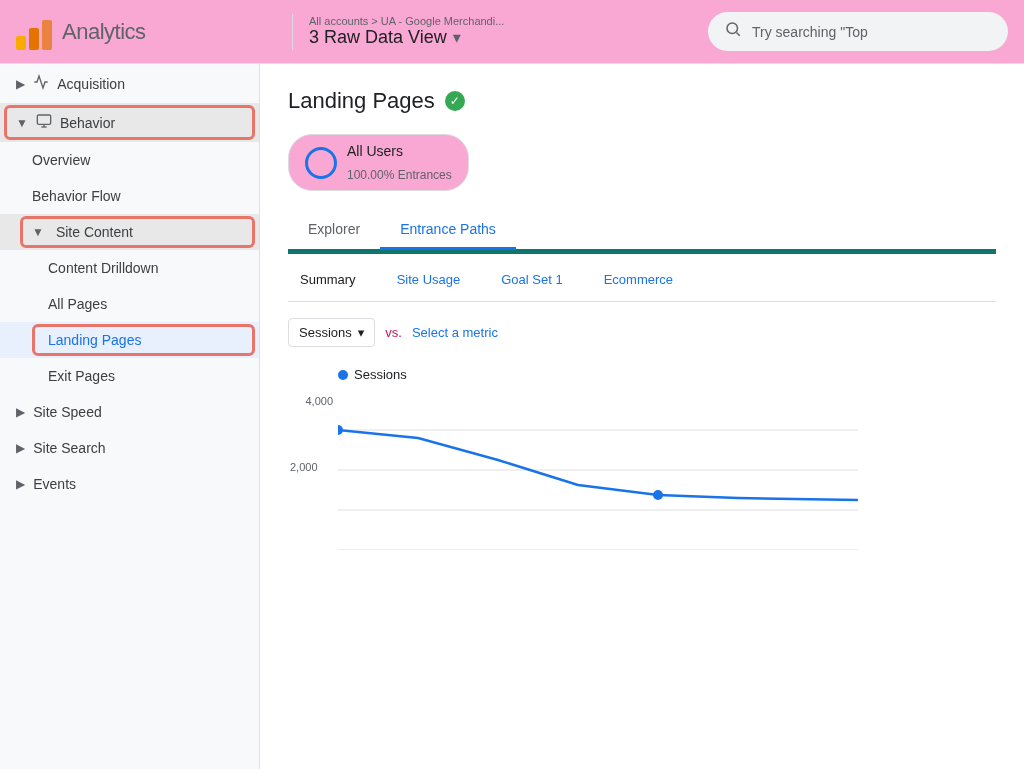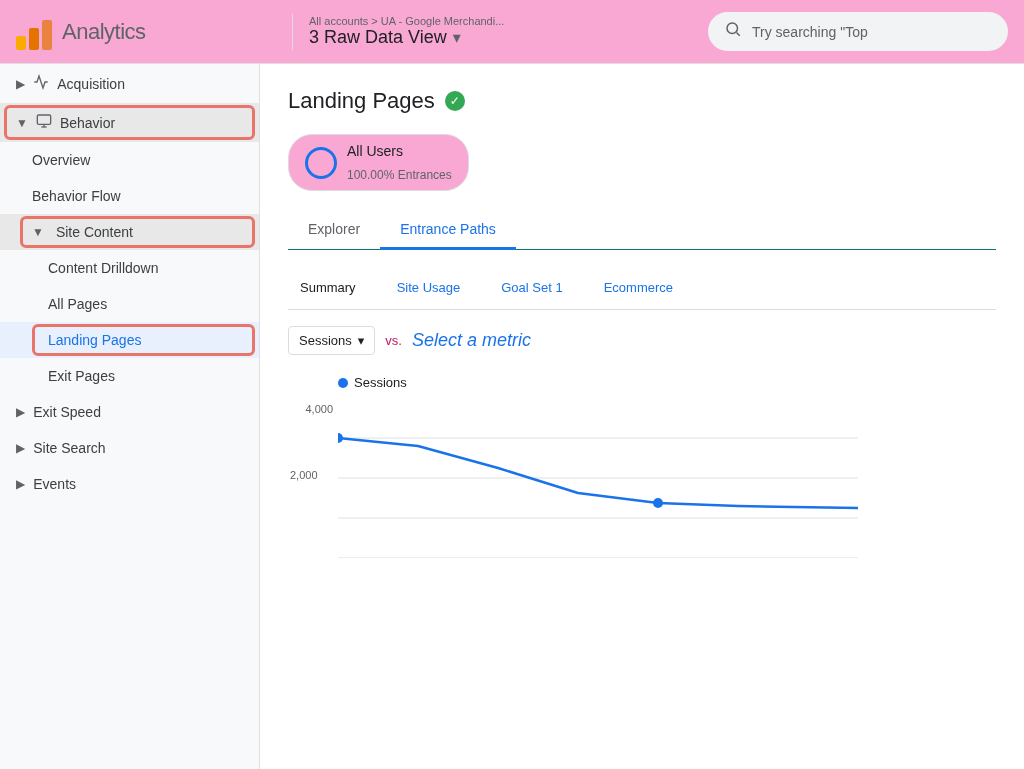--- a/index.html
+++ b/index.html
@@ -179,22 +179,22 @@
       border-radius: 50%;
       background: transparent;
     }
     .segment-info { display: flex; flex-direction: column; }
     .segment-name { font-size: 14px; color: #202124; font-weight: 500; }
     .segment-sub { font-size: 12px; color: #5f6368; margin-top: 9px; }
 
     
     .tabs-row {
       display: flex;
-      border-bottom: 1px solid #0f766e;
-      margin-bottom: 16px;
+      border-bottom: 5px solid #0f766e;
+      margin-bottom: 4px;
     }
     .tab {
       padding: 10px 20px;
       cursor: pointer;
       font-size: 14px;
       color: #5f6368;
       border-bottom: 3px solid transparent;
       margin-bottom: -1px;
     }
     .tab.active {
@@ -236,21 +236,21 @@
       gap: 6px;
       border: 1px solid #dadce0;
       border-radius: 4px;
       padding: 6px 10px;
       background: #fff;
       cursor: pointer;
       font-size: 13px;
       color: #202124;
     }
     .vs-label { color: #be185d; font-size: 13px; }
-    .select-metric-link { color: #1a73e8; font-size: 18px; cursor: pointer; font-style: italic; }
+    .select-metric-link { color: #1a73e8; font-size: 13px; cursor: pointer; }
     .chart-legend {
       display: flex;
       align-items: center;
       gap: 6px;
       margin-bottom: 8px;
       font-size: 13px;
       color: #202124;
     }
     .legend-dot {
       width: 10px;
@@ -359,21 +359,21 @@
       <div style="position:absolute;top:2px;left:32px;right:4px;bottom:2px;border:3px solid #e8746a;border-radius:6px;pointer-events:none;z-index:10;"></div>
 
     </div>
 
     <div class="sidebar-item sub-sub-item">
       <span>Exit Pages</span>
     </div>
 
     <div class="sidebar-item">
       <span class="sidebar-chevron">▶</span>
-      <span>Exit Speed</span>
+      <span>Site Speed</span>
     </div>
 
     <div class="sidebar-item">
       <span class="sidebar-chevron">▶</span>
       <span>Site Search</span>
     </div>
 
     <div class="sidebar-item">
       <span class="sidebar-chevron">▶</span>
       <span>Events</span>

